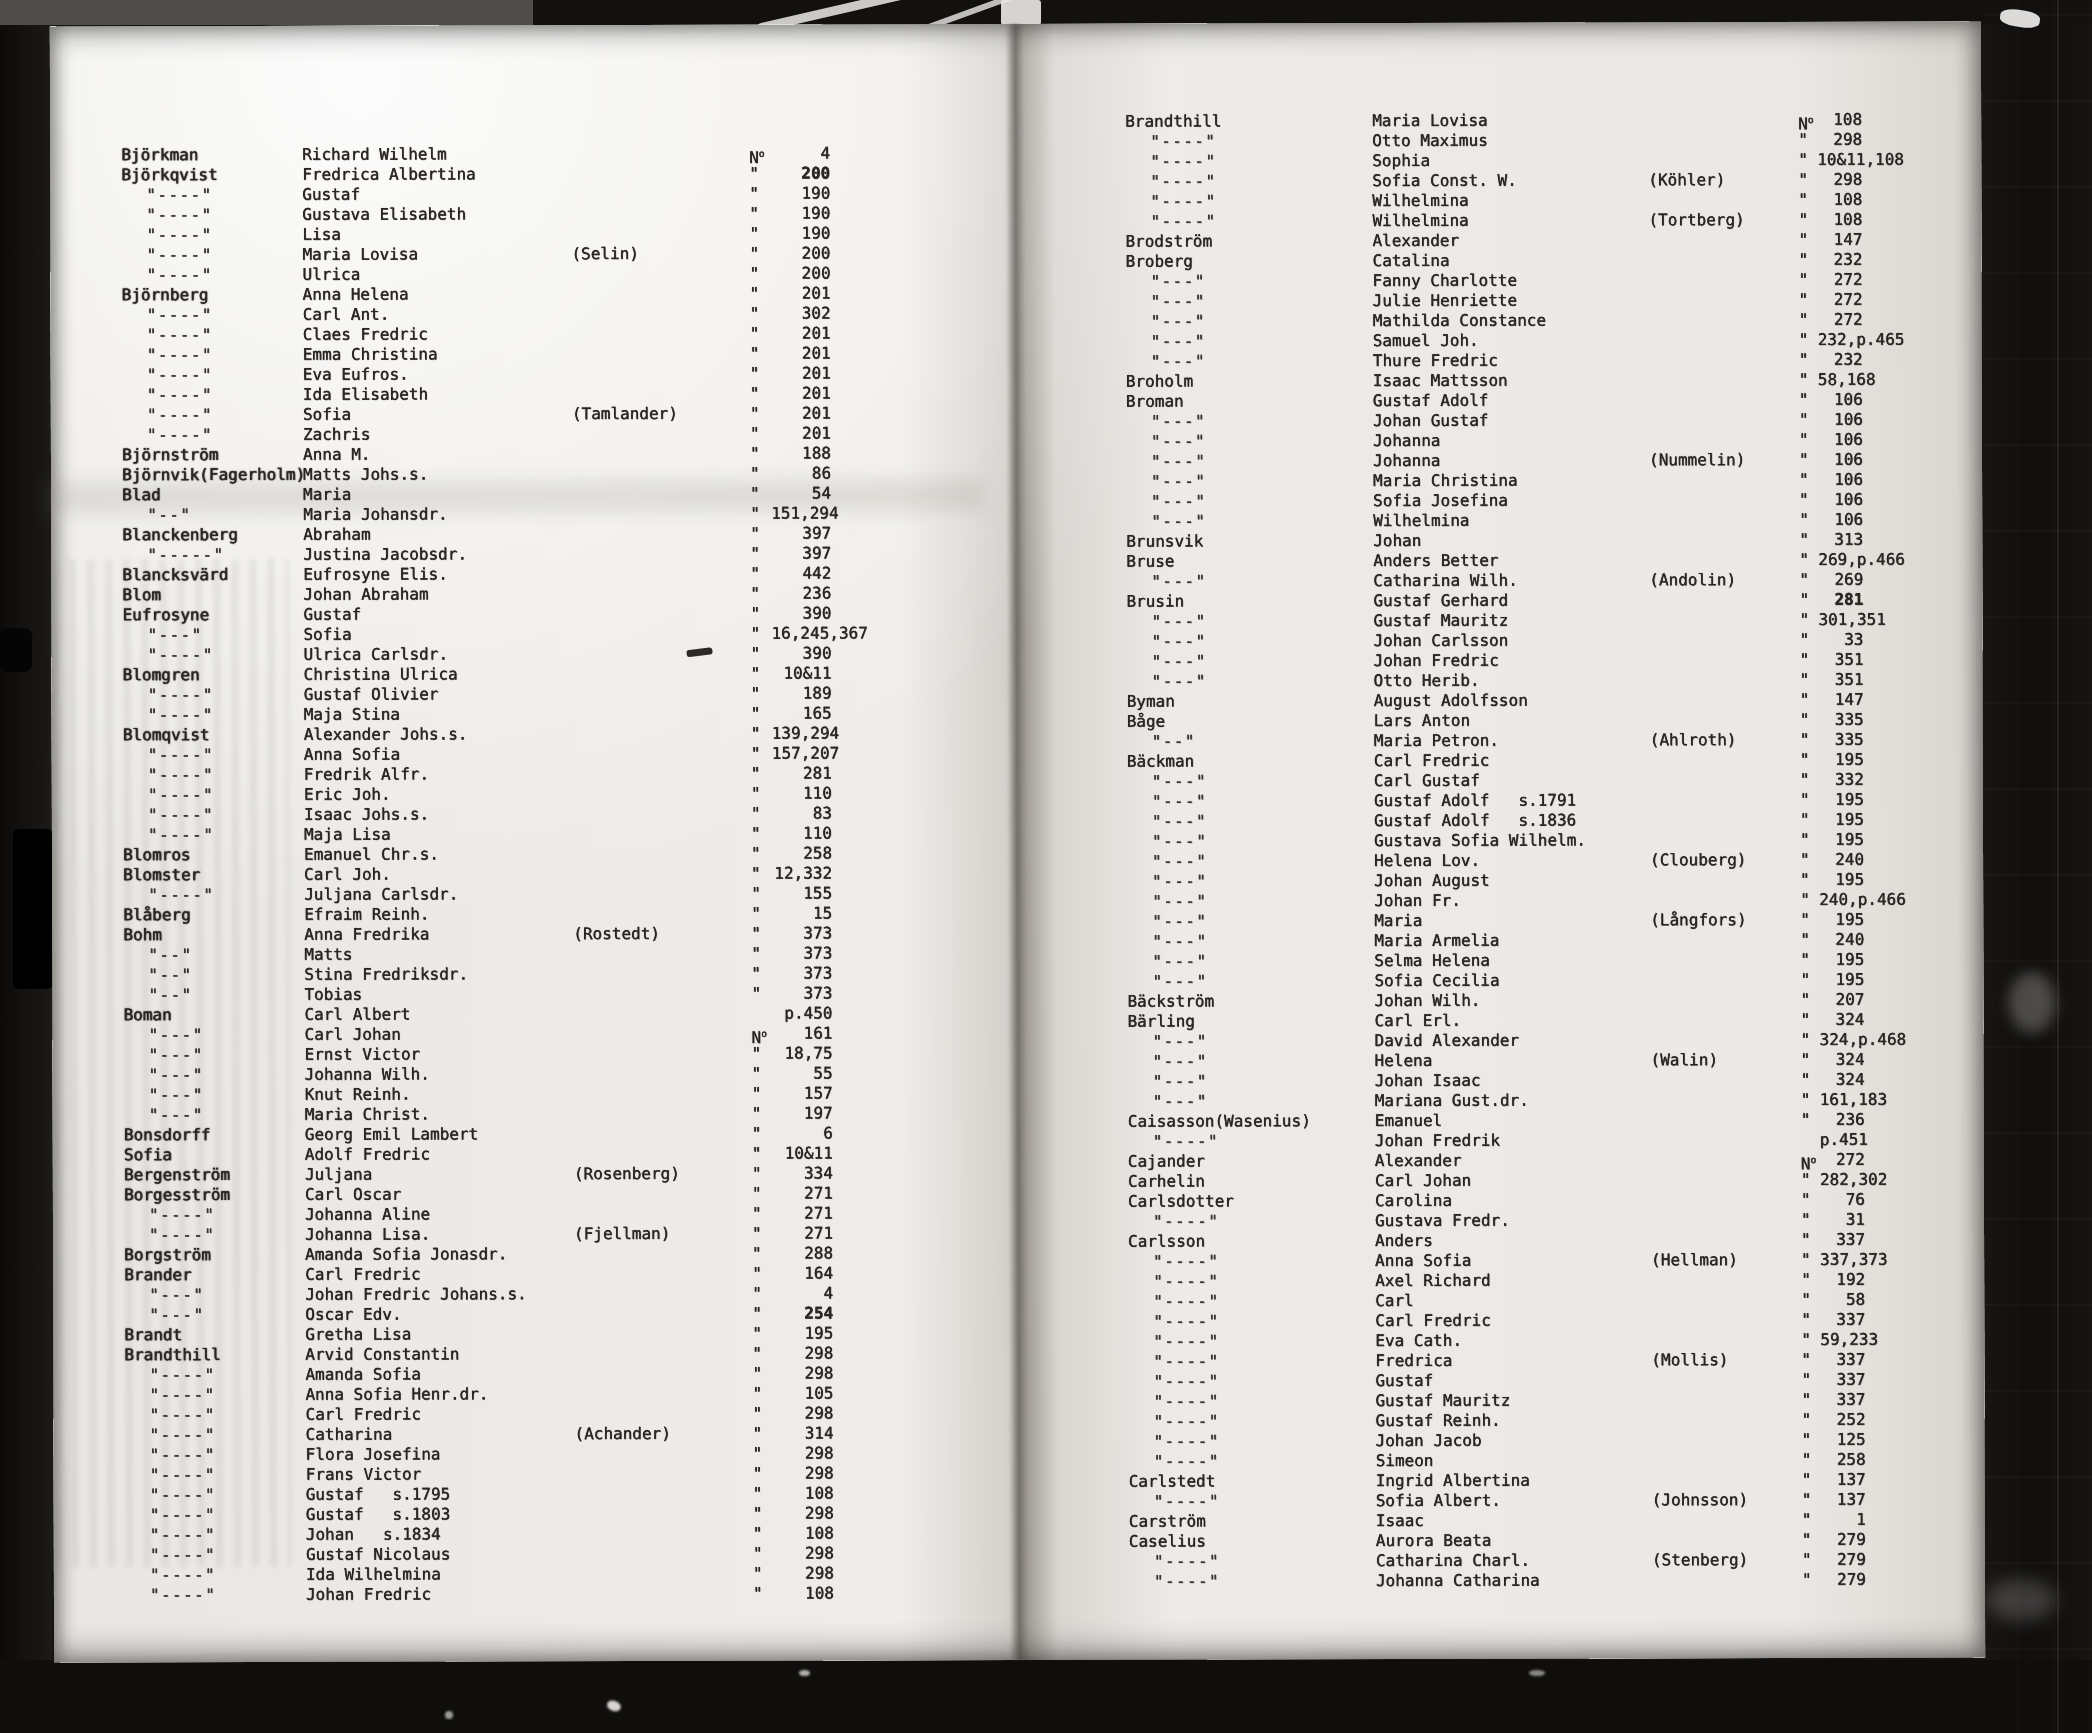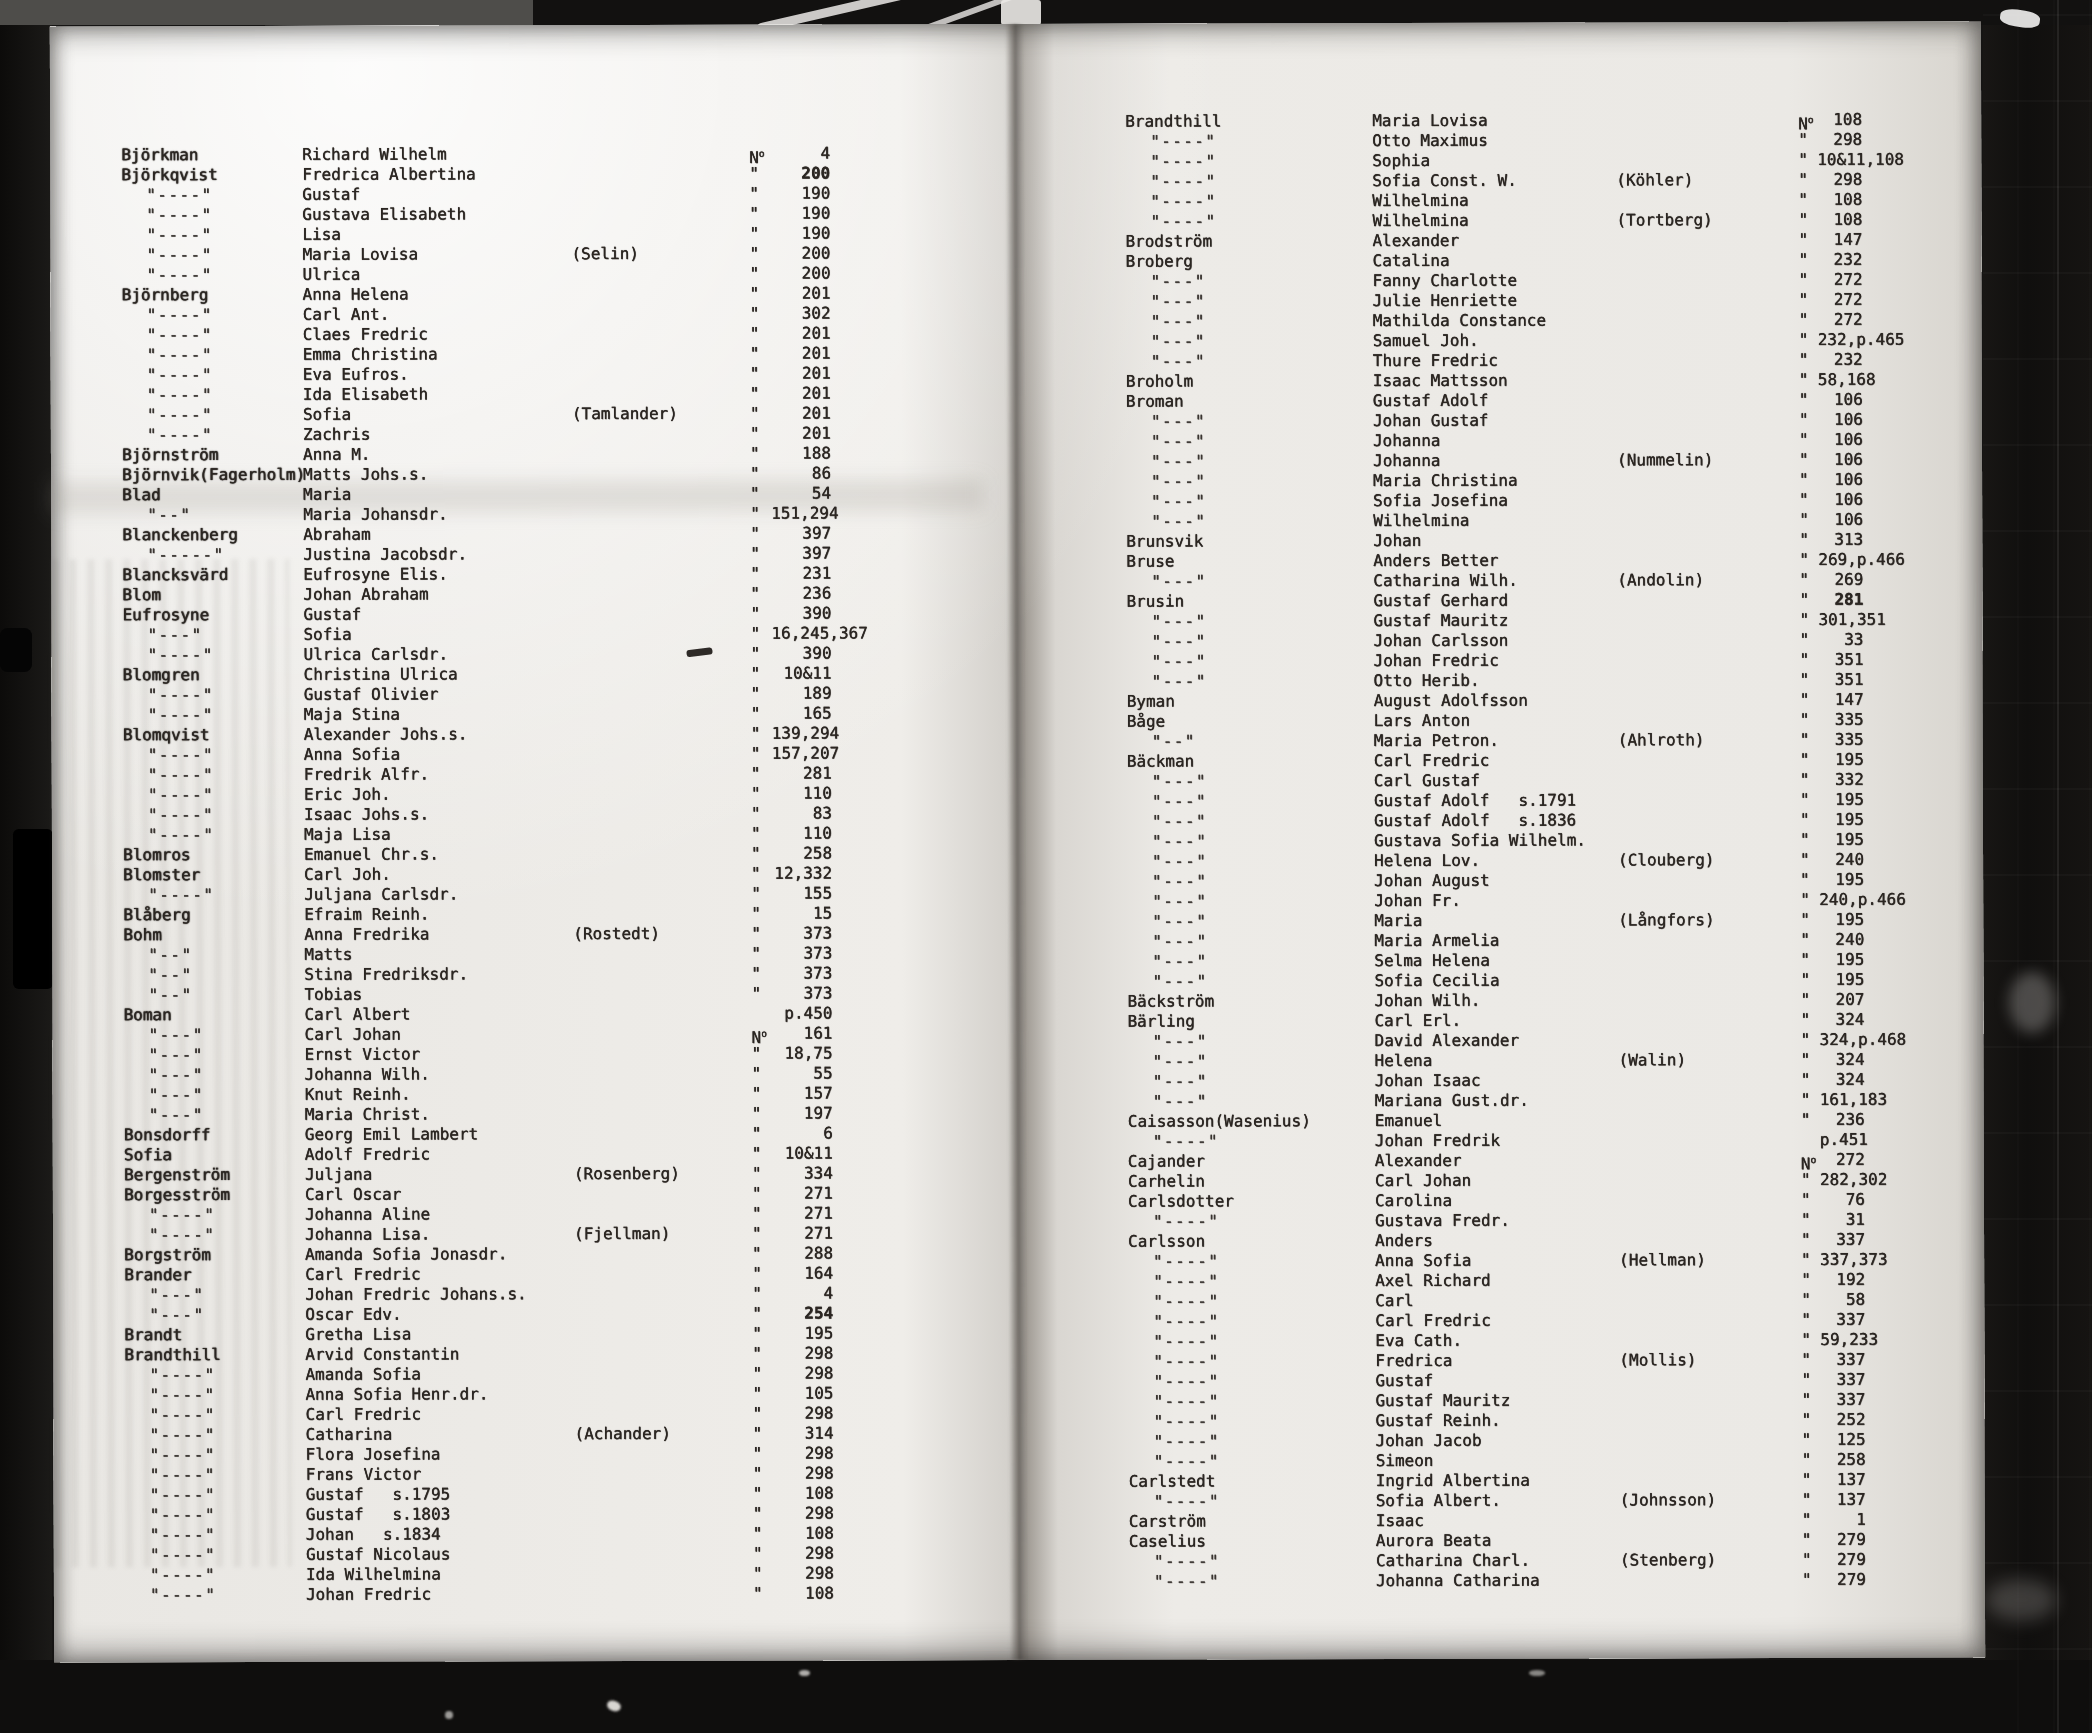--- a/index.html
+++ b/index.html
@@ -65,21 +65,21 @@
 
   
   .col{position:absolute;left:0;width:1931px;}
   .row{position:relative;height:20px;white-space:pre;}
   .row span{position:absolute;top:0;white-space:pre;
     text-shadow:0 0 0.7px rgba(43,38,34,.95), 0.4px 0.4px 0.5px rgba(43,38,34,.55);}
   .col0{top:119px;}
   .col1{top:88px;}
   .col0 .s{left:71px;}  .col0 .g{left:252px;}  .col0 .p{left:521px;text-align:right;}
   .col0 .np{left:699px;width:19px;} .col0 .nv{left:720px;width:60px;text-align:right;}
-  .col1 .s{left:1075px;} .col1 .g{left:1322px;} .col1 .p{left:1566px;}
+  .col1 .s{left:1075px;} .col1 .g{left:1322px;} .col1 .p{left:1598px;}
   .col1 .np{left:1748px;width:19px;} .col1 .nv{left:1767px;width:45px;text-align:right;}
   .col0 .s.name{font-weight:normal;
     text-shadow:0 0 1.3px rgba(30,26,22,.95), 0.7px 0 0.9px rgba(30,26,22,.75);}
   .ditto{padding-left:25px;letter-spacing:1.4px;opacity:.92;}
   .nb{font-weight:bold;text-shadow:0 0 1.3px rgba(25,22,19,.95);}
   sup{font-size:9.5px;}
 </style>
 </head>
 <body>
 
@@ -124,21 +124,21 @@
       <div class="row"><span class="s ditto">"----"</span><span class="g">Eva Eufros.</span><span class="np">"</span><span class="nv">201</span></div>
       <div class="row"><span class="s ditto">"----"</span><span class="g">Ida Elisabeth</span><span class="np">"</span><span class="nv">201</span></div>
       <div class="row"><span class="s ditto">"----"</span><span class="g">Sofia</span><span class="p">(Tamlander)</span><span class="np">"</span><span class="nv">201</span></div>
       <div class="row"><span class="s ditto">"----"</span><span class="g">Zachris</span><span class="np">"</span><span class="nv">201</span></div>
       <div class="row"><span class="s name">Björnström</span><span class="g">Anna M.</span><span class="np">"</span><span class="nv">188</span></div>
       <div class="row"><span class="s name">Björnvik(Fagerholm)</span><span class="g">Matts Johs.s.</span><span class="np">"</span><span class="nv">86</span></div>
       <div class="row"><span class="s name">Blad</span><span class="g">Maria</span><span class="np">"</span><span class="nv">54</span></div>
       <div class="row"><span class="s ditto">"--"</span><span class="g">Maria Johansdr.</span><span class="np">"</span><span class="nv">151,294</span></div>
       <div class="row"><span class="s name">Blanckenberg</span><span class="g">Abraham</span><span class="np">"</span><span class="nv">397</span></div>
       <div class="row"><span class="s ditto">"-----"</span><span class="g">Justina Jacobsdr.</span><span class="np">"</span><span class="nv">397</span></div>
-      <div class="row"><span class="s name">Blancksvärd</span><span class="g">Eufrosyne Elis.</span><span class="np">"</span><span class="nv">231</span></div>
+      <div class="row"><span class="s name">Blancksvärd</span><span class="g">Eufrosyne Elis.</span><span class="np">"</span><span class="nv">442</span></div>
       <div class="row"><span class="s name">Blom</span><span class="g">Johan Abraham</span><span class="np">"</span><span class="nv">236</span></div>
       <div class="row"><span class="s name">Eufrosyne</span><span class="g">Gustaf</span><span class="np">"</span><span class="nv">390</span></div>
       <div class="row"><span class="s ditto">"---"</span><span class="g">Sofia</span><span class="np">"</span><span class="nv">16,245,367</span></div>
       <div class="row"><span class="s ditto">"----"</span><span class="g">Ulrica Carlsdr.</span><span class="np">"</span><span class="nv">390</span></div>
       <div class="row"><span class="s name">Blomgren</span><span class="g">Christina Ulrica</span><span class="np">"</span><span class="nv">10&amp;11</span></div>
       <div class="row"><span class="s ditto">"----"</span><span class="g">Gustaf Olivier</span><span class="np">"</span><span class="nv">189</span></div>
       <div class="row"><span class="s ditto">"----"</span><span class="g">Maja Stina</span><span class="np">"</span><span class="nv">165</span></div>
       <div class="row"><span class="s name">Blomqvist</span><span class="g">Alexander Johs.s.</span><span class="np">"</span><span class="nv">139,294</span></div>
       <div class="row"><span class="s ditto">"----"</span><span class="g">Anna Sofia</span><span class="np">"</span><span class="nv">157,207</span></div>
       <div class="row"><span class="s ditto">"----"</span><span class="g">Fredrik Alfr.</span><span class="np">"</span><span class="nv">281</span></div>

